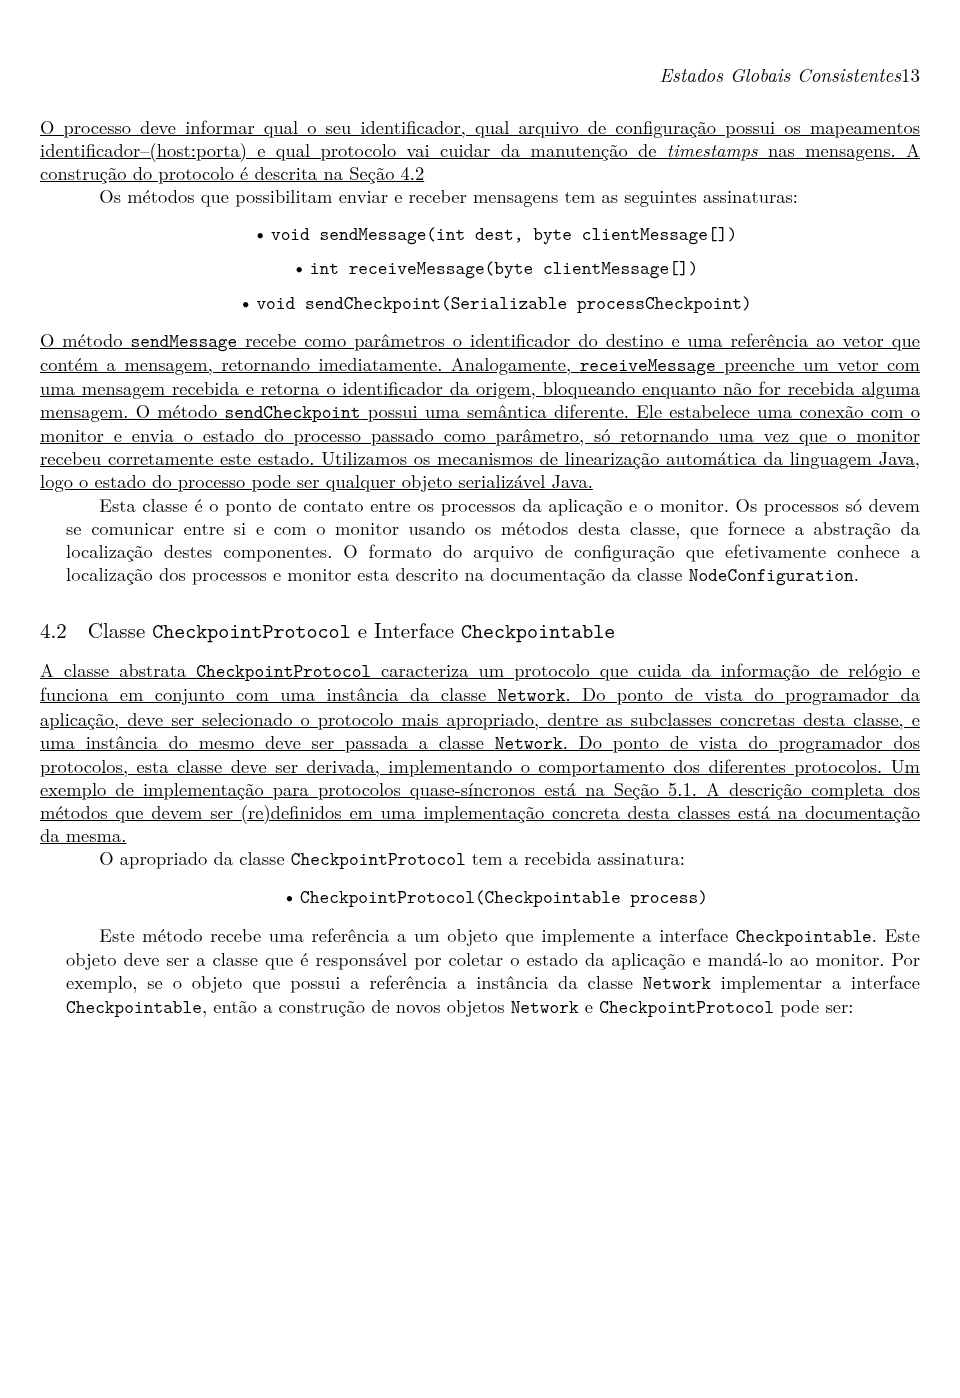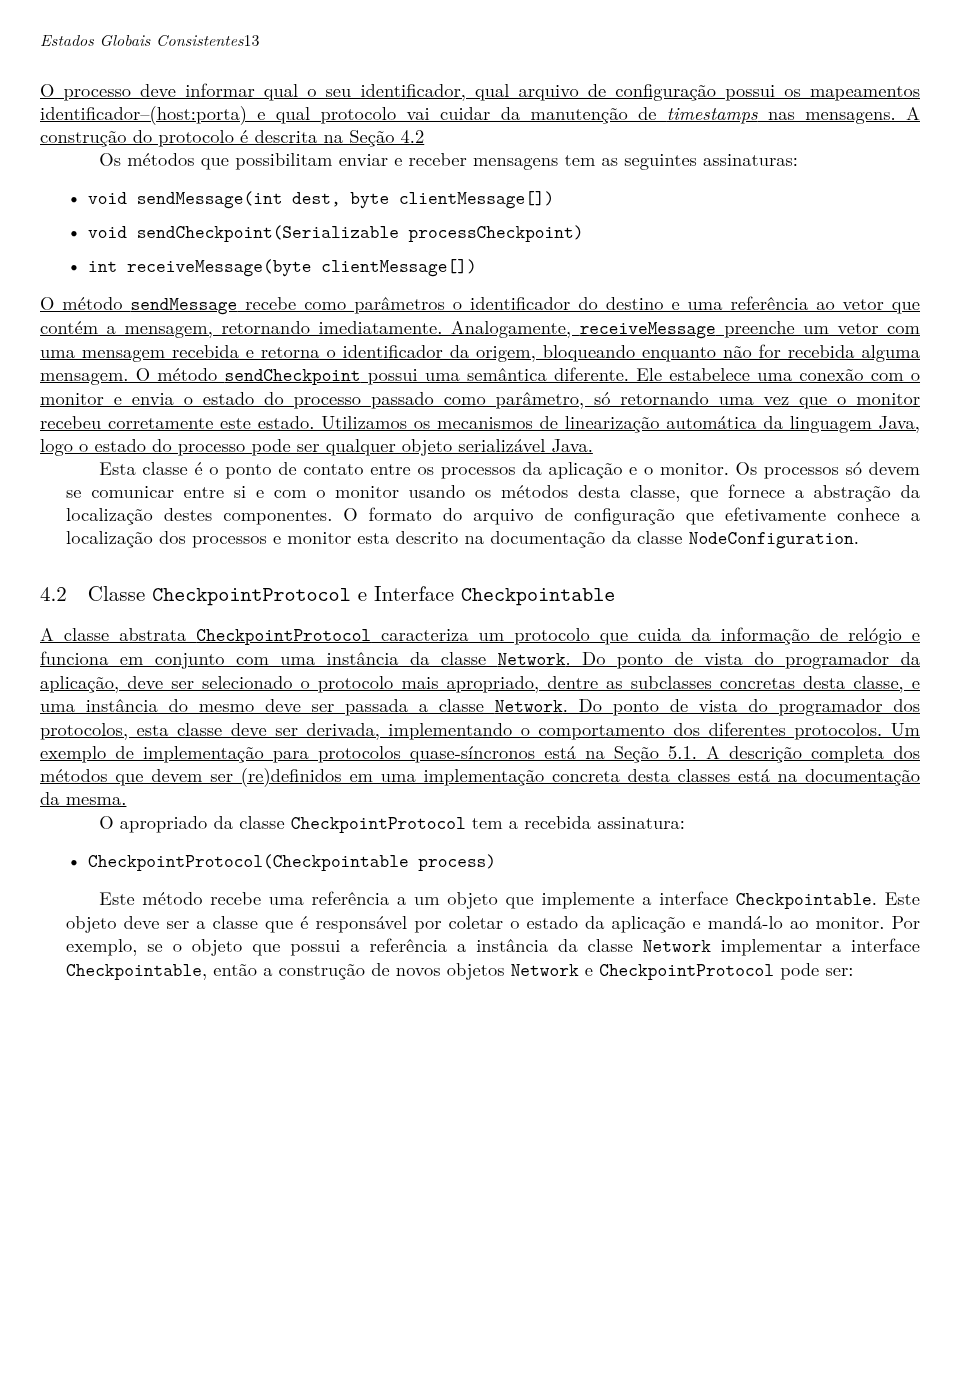--- a/index.html
+++ b/index.html
@@ -8,25 +8,26 @@
     line-height: 1.25;
     color: #000;
     background: #fff;
     margin: 0;
     padding: 30px 40px 40px 40px;
     max-width: 960px;
     box-sizing: border-box;
   }
   .header {
     display: flex;
-    justify-content: flex-start;
+    justify-content: flex-end;
     font-style: italic;
-    font-size: 16px;
+    font-size: 19px;
     margin-bottom: 28px;
     font-family: "Latin Modern Roman", "Computer Modern", Georgia, serif;
+    margin-top: 33px;
   }
   .header .pagenum {
     font-style: normal;
   }
   p {
     margin: 0 0 0 0;
     text-align: justify;
   }
   p.indent {
     text-indent: 1.8em;
@@ -45,20 +46,21 @@
   }
   ul.bullets {
     list-style-type: none;
     padding: 0;
     margin: 14px 0 14px 0;
   }
   ul.bullets li {
     padding-left: 2.6em;
     text-indent: -1.15em;
     margin: 10px 0;
+    text-align: center;
   }
   ul.bullets li::before {
     content: "•";
     display: inline-block;
     width: 1.15em;
     text-indent: 0;
   }
   h2.section {
     font-size: 21px;
     font-weight: normal;
@@ -80,22 +82,22 @@
   <span class="pagenum">13</span>
 </div>
 
 <p class="noindent para-block">
   <span>O processo deve informar qual o seu identificador, qual arquivo de configuração possui os mapeamentos identificador–(host:porta) e qual protocolo vai cuidar da manutenção de </span><span class="it">timestamps</span><span> nas mensagens. A construção do protocolo é descrita na Seção 4.2</span>
 </p>
 <p class="indent">Os métodos que possibilitam enviar e receber mensagens tem as seguintes assinaturas:</p>
 
 <ul class="bullets">
   <li><span class="tt">void sendMessage(int dest, byte clientMessage[])</span></li>
+  <li><span class="tt">int receiveMessage(byte clientMessage[])</span></li>
   <li><span class="tt">void sendCheckpoint(Serializable processCheckpoint)</span></li>
-  <li><span class="tt">int receiveMessage(byte clientMessage[])</span></li>
 </ul>
 
 <p class="noindent">
   <span>O método </span><span class="tt">sendMessage</span><span> recebe como parâmetros o identificador do destino e uma referência ao vetor que contém a mensagem, retornando imediatamente. Analogamente, </span><span class="tt">receiveMessage</span><span> preenche um vetor com uma mensagem recebida e retorna o identificador da origem, bloqueando enquanto não for recebida alguma mensagem. O método </span><span class="tt">sendCheckpoint</span><span> possui uma semântica diferente. Ele estabelece uma conexão com o monitor e envia o estado do processo passado como parâmetro, só retornando uma vez que o monitor recebeu corretamente este estado. Utilizamos os mecanismos de linearização automática da linguagem Java, logo o estado do processo pode ser qualquer objeto serializável Java.</span>
 </p>
 <p class="indent">
   <span>Esta classe é o ponto de contato entre os processos da aplicação e o monitor. Os processos só devem se comunicar entre si e com o monitor usando os métodos desta classe, que fornece a abstração da localização destes componentes. O formato do arquivo de configuração que efetivamente conhece a localização dos processos e monitor esta descrito na documentação da classe </span><span class="tt">NodeConfiguration</span><span>.</span>
 </p>
 
 <h2 class="section">

